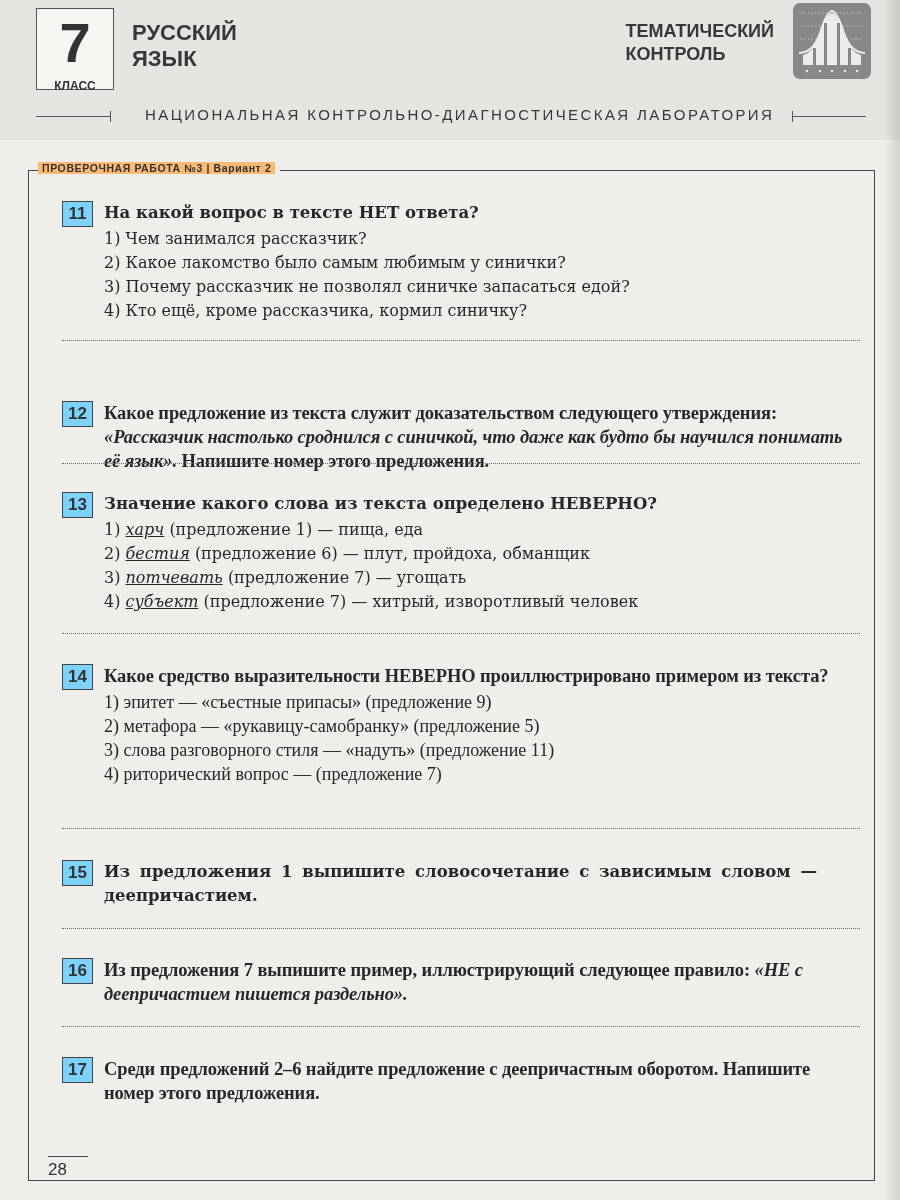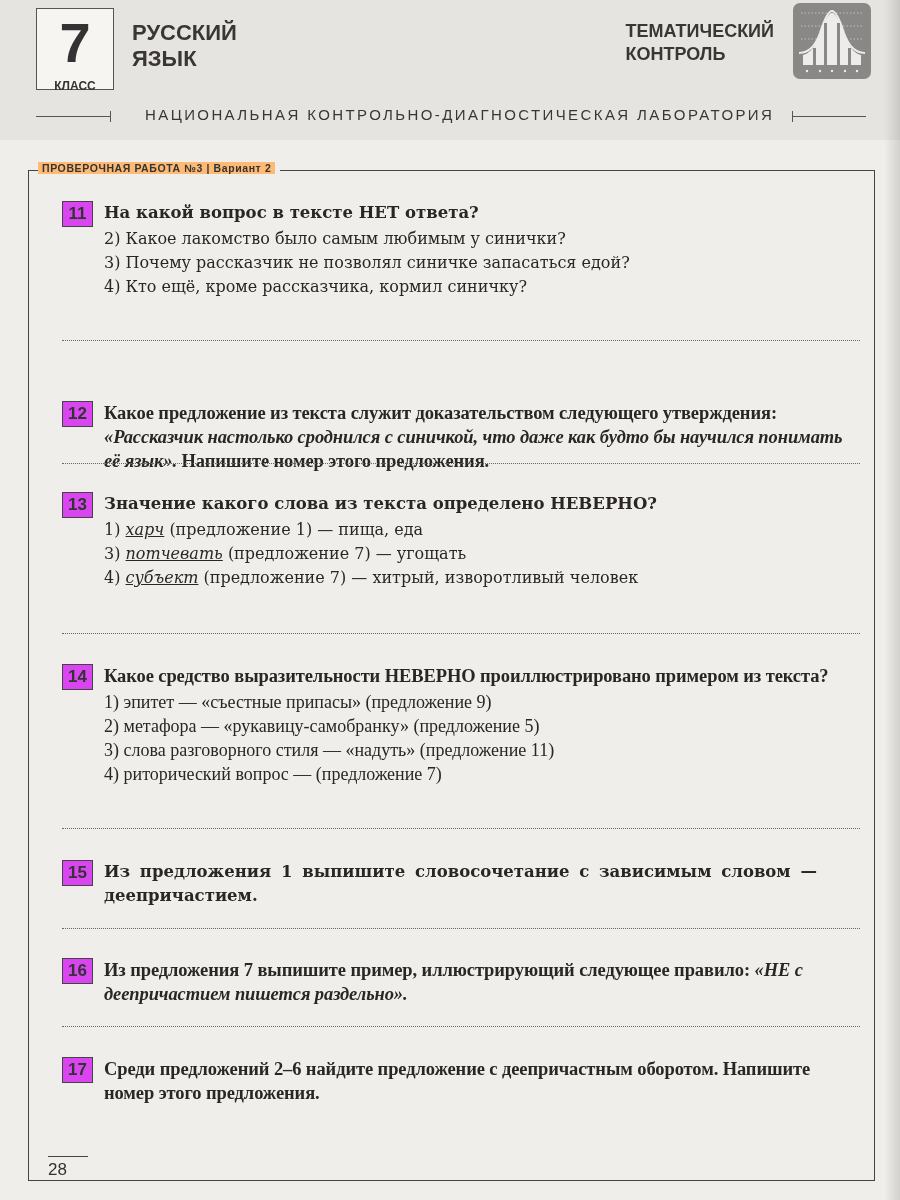--- a/index.html
+++ b/index.html
@@ -58,21 +58,21 @@
   }
   .work-title {
     position: absolute; left: 38px; top: 162px;
     font-family: "Liberation Sans", sans-serif; font-weight: bold;
     font-size: 10.5px; letter-spacing: 0.6px; color: #333; white-space: nowrap;
     background: #fdba74; padding: 0 4px;
   }
   .task { position: absolute; left: 62px; width: 800px; }
   .task-num {
     position: absolute; left: 0; top: 0; width: 29px; height: 24px;
-    border: 1.3px solid #444; background: #d946ef;
+    border: 1.3px solid #444; background: #7dd3fc;
     font-family: "Liberation Sans", sans-serif; font-weight: bold;
     font-size: 17px; line-height: 24px; text-align: center; color: #333;
   }
   .q {
     margin-left: 42px; font-weight: bold; font-size: 16.5px; line-height: 24px;
     font-family: "DejaVu Serif", serif; color: #2a2626;
   }
   .q.narrow { font-family: "Liberation Serif", serif; font-size: 18.5px; letter-spacing: -0.1px; }
   .q em { font-style: italic; }
   .options { margin-left: 42px; margin-top: 2px; }
@@ -150,20 +150,21 @@
 
 <div class="frame-top" style="left:28px;width:10px;"></div>
 <div class="frame-top" style="left:280px;width:594px;"></div>
 <div class="frame"></div>
 <div class="work-title">ПРОВЕРОЧНАЯ РАБОТА №3 | Вариант 2</div>
 
 <div class="task" style="top:201px;">
   <div class="task-num">11</div>
   <div class="q">На какой вопрос в тексте НЕТ ответа?</div>
   <div class="options">
+    <div class="opt">1) Чем занимался рассказчик?</div>
     <div class="opt">2) Какое лакомство было самым любимым у синички?</div>
     <div class="opt">3) Почему рассказчик не позволял синичке запасаться едой?</div>
     <div class="opt">4) Кто ещё, кроме рассказчика, кормил синичку?</div>
   </div>
 </div>
 <div class="answer-line" style="top:340px;"></div>
 
 <div class="task" style="top:370px;margin-top:31px;">
   <div class="task-num">12</div>
   <div class="q narrow">
@@ -172,20 +173,21 @@
     <span>Напишите номер этого предложения.</span>
   </div>
 </div>
 <div class="answer-line" style="top:463px;"></div>
 
 <div class="task" style="top:492px;">
   <div class="task-num">13</div>
   <div class="q">Значение какого слова из текста определено НЕВЕРНО?</div>
   <div class="options">
     <div class="opt"><span>1)</span> <i>харч</i> <span>(предложение 1) — пища, еда</span></div>
+    <div class="opt"><span>2)</span> <i>бестия</i> <span>(предложение 6) — плут, пройдоха, обманщик</span></div>
     <div class="opt"><span>3)</span> <i>потчевать</i> <span>(предложение 7) — угощать</span></div>
     <div class="opt"><span>4)</span> <i>субъект</i> <span>(предложение 7) — хитрый, изворотливый человек</span></div>
   </div>
 </div>
 <div class="answer-line" style="top:633px;"></div>
 
 <div class="task" style="top:664px;">
   <div class="task-num">14</div>
   <div class="q narrow">Какое средство выразительности НЕВЕРНО проиллюстрировано примером из текста?</div>
   <div class="options">

